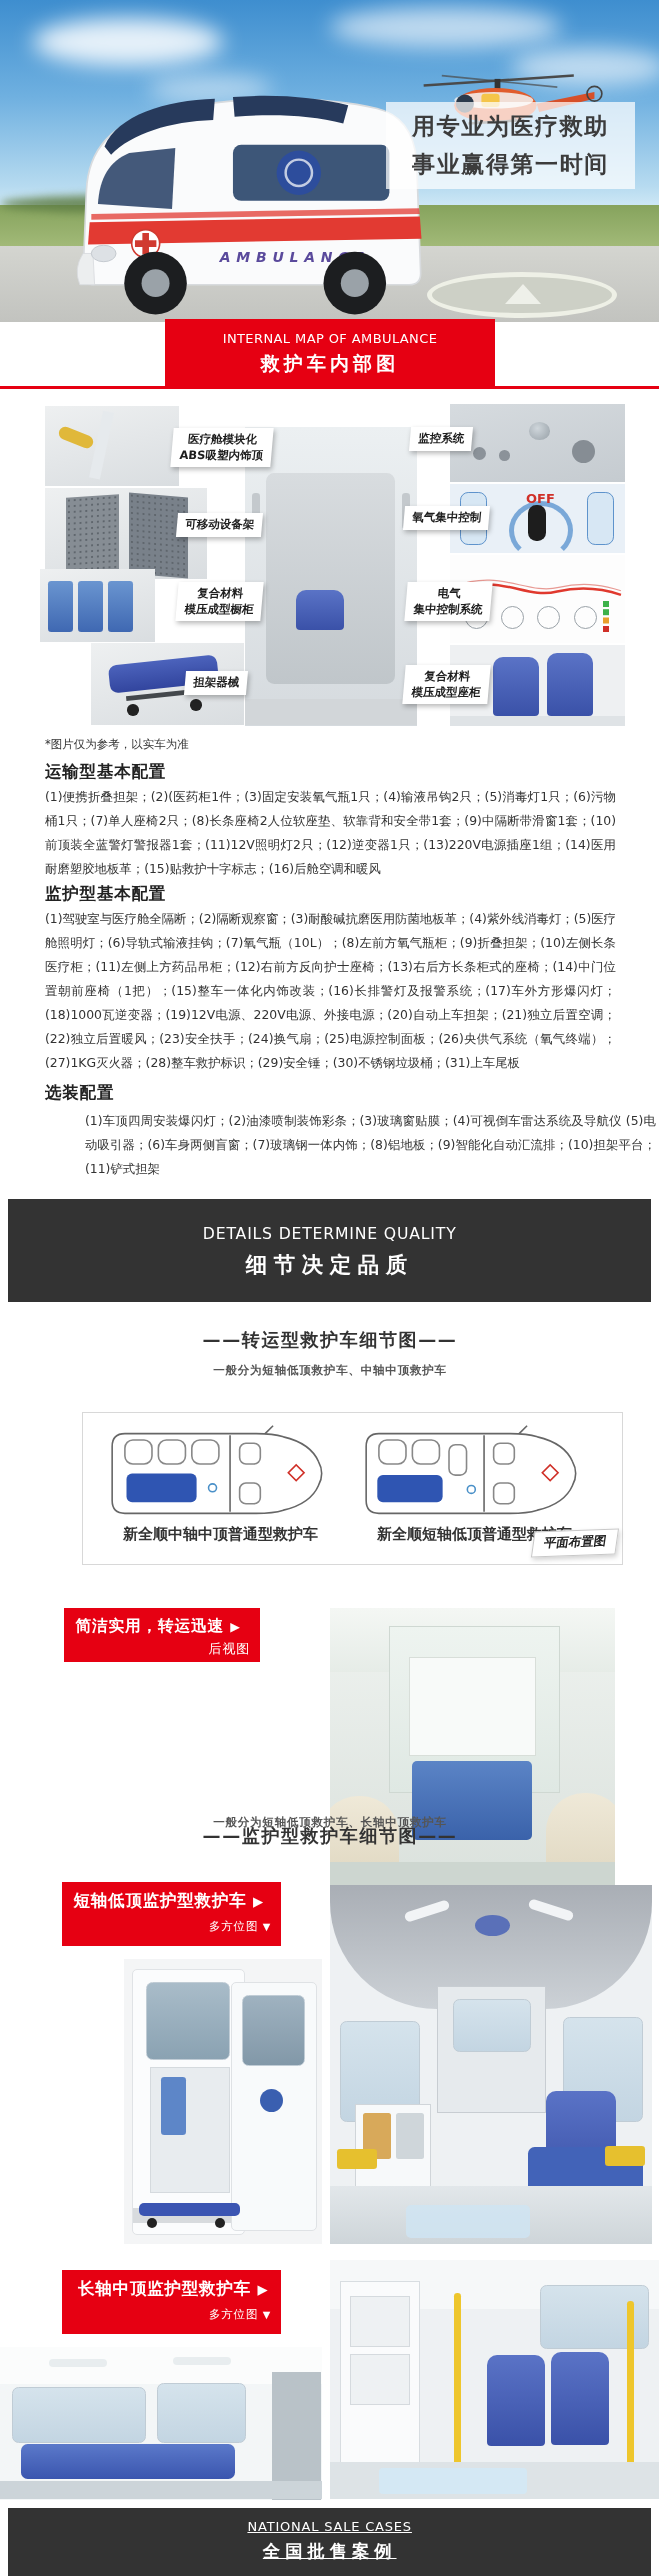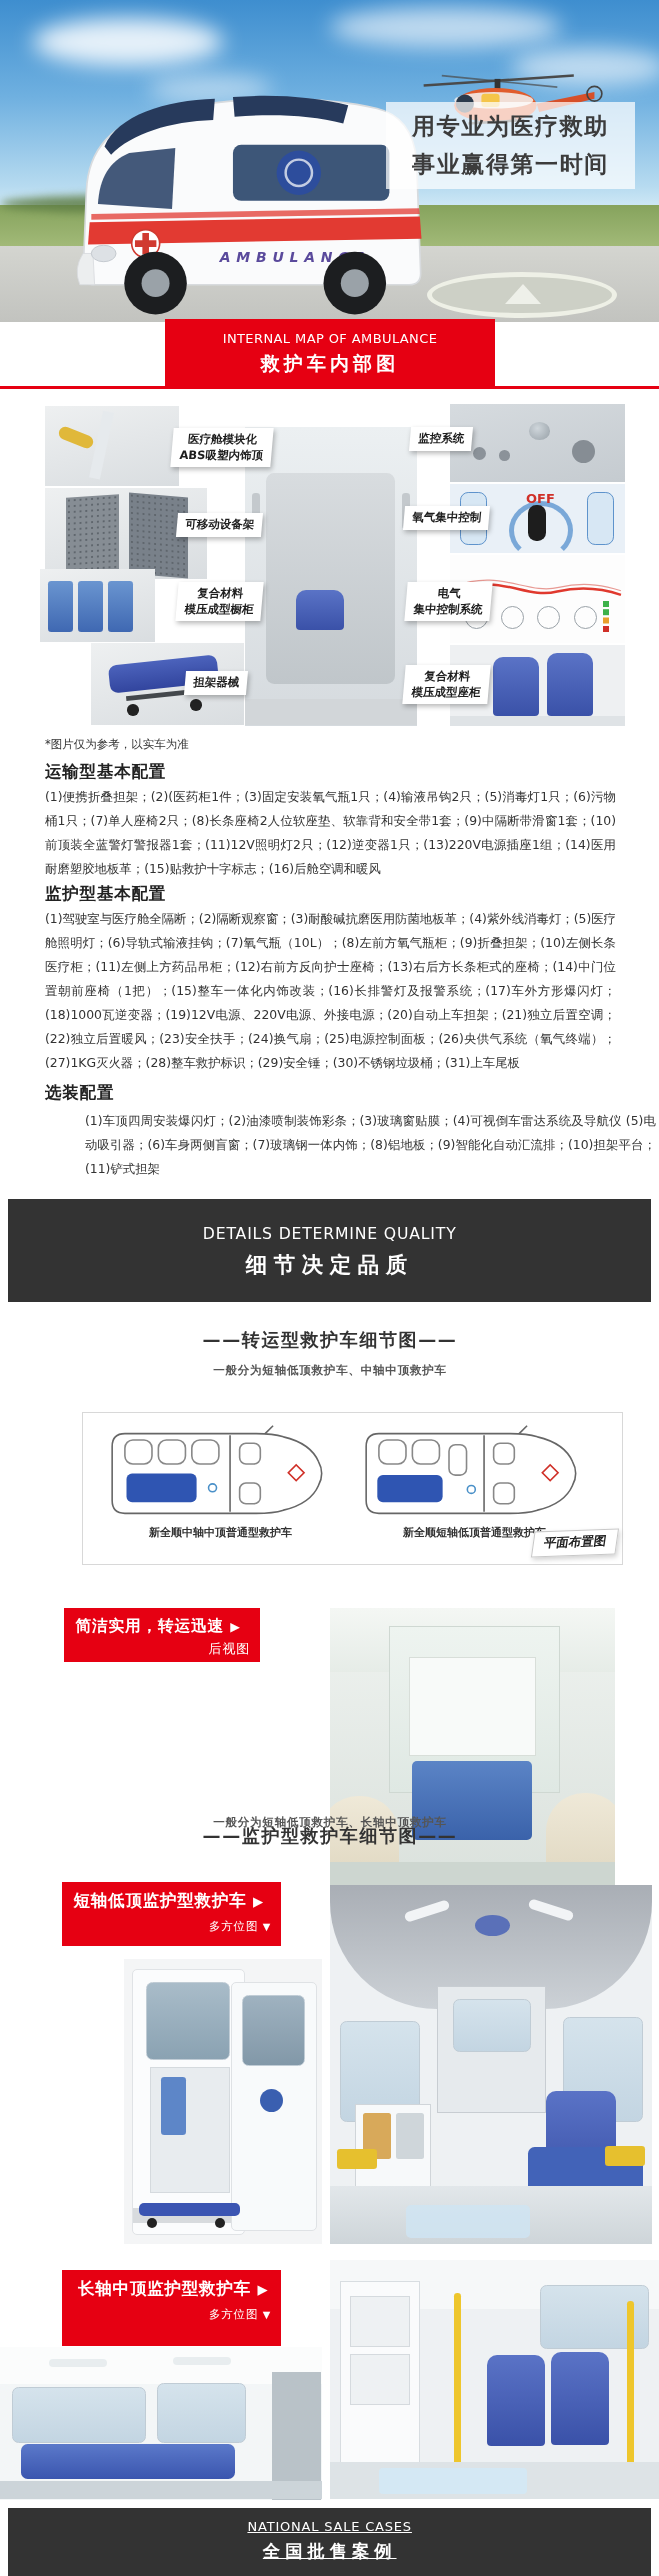--- a/index.html
+++ b/index.html
@@ -53,21 +53,21 @@
   
   .sec-h { position:absolute; left:0; width:660px; text-align:center; font-size:18px;
            font-weight:bold; color:#333; letter-spacing:1.6px; }
   .sec-sub { position:absolute; left:0; width:660px; text-align:center; font-size:11.5px;
              font-weight:bold; color:#555; letter-spacing:0.8px; }
 
   
   .plan-box { position:absolute; left:82px; top:1412px; width:539px; height:151px;
               border:0.8px solid #d8d8d8; background:#fff; }
   .plan { position:absolute; top:11.5px; width:239px; height:97px; }
-  .plan-cap { position:absolute; top:112px; width:239px; text-align:center; font-size:11px;
+  .plan-cap { position:absolute; top:112px; width:239px; text-align:center; font-size:15px;
               font-weight:bold; color:#333; }
   .plan-corner { position:absolute; right:5px; bottom:8.2px; background:#fff; border:0.8px solid #c8c8c8;
                  box-shadow:1.6px 2.5px 5px rgba(0,0,0,.18); font-size:12.4px; font-weight:bold; color:#222;
                  padding:3.3px 10px; transform:skewX(-10deg) rotate(-2deg); }
 
   
   .badge { position:absolute; background:#e60012; color:#fff; box-sizing:border-box; padding:8.2px 10px 6.6px 11.5px; }
   .badge-title { font-weight:bold; letter-spacing:0.8px; white-space:nowrap; }
   .badge-title .arr { font-size:.8em; }
   .badge-sub { text-align:right; font-size:13px; margin-top:3.3px; letter-spacing:0.8px; }
@@ -365,21 +365,21 @@
     <div class="abs" style="left:25px;top:219px;width:74px;height:82px;background:#f7f9fa;border:0.8px solid #d0d5d9;">
       <div class="abs" style="left:6.6px;top:8.2px;width:28px;height:46px;background:#d8a95a;border-radius:2.5px;"></div>
       <div class="abs" style="left:40px;top:8.2px;width:28px;height:46px;background:#cfd6da;border-radius:2.5px;"></div>
     </div>
     <div class="abs" style="left:0;top:301px;width:322px;height:58px;background:linear-gradient(180deg,#e2e7ea,#ced5d9);"></div>
     <div class="abs" style="left:76px;top:320px;width:124px;height:33px;background:#cfe4f2;opacity:.85;border-radius:5px;"></div>
     <div class="abs" style="left:6.6px;top:264px;width:40px;height:20px;background:#e6c02e;border-radius:3.3px;"></div>
     <div class="abs" style="left:275px;top:261px;width:40px;height:20px;background:#e6c02e;border-radius:3.3px;"></div>
   </div>
 
-  <div class="badge" style="left:62px;top:2270px;width:219px;height:76px;padding-left:16px;">
+  <div class="badge" style="left:62px;top:2270px;width:219px;height:64px;padding-left:16px;">
     <div class="badge-title" style="font-size:16.5px;">
       <span>长轴中顶监护型救护车</span>
       <span class="arr">▶</span>
     </div>
     <div class="badge-sub" style="font-size:11.5px;margin-top:6.6px;">
       <span>多方位图</span>
       <span class="arr">▼</span>
     </div>
   </div>
 

